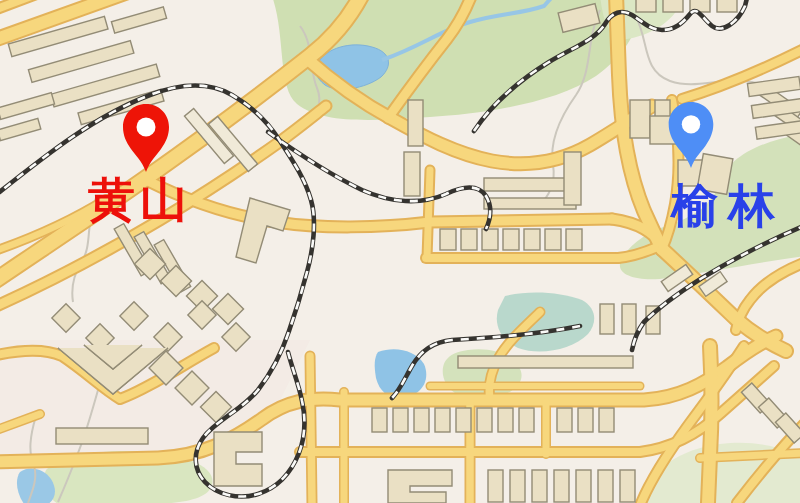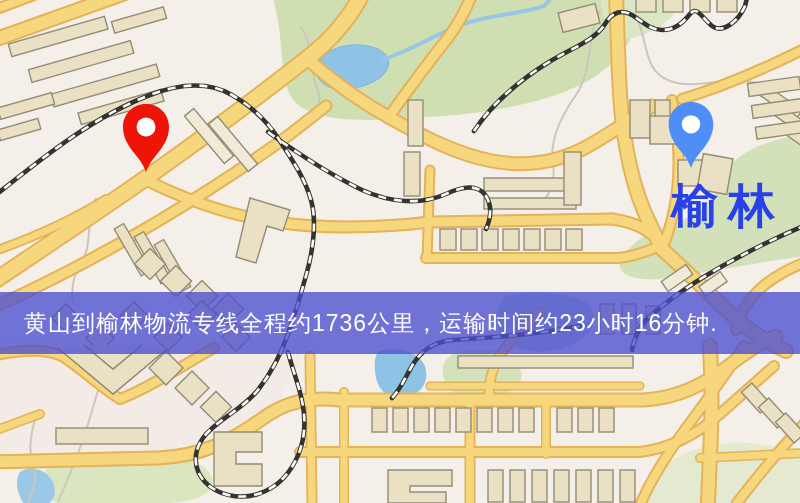--- a/index.html
+++ b/index.html
@@ -290,19 +290,17 @@
     <g transform="translate(146,172)">
       <path fill="#ee1407" d="M0 0 C -4 -11 -10 -16 -15 -23 C -20 -30 -23 -37 -23 -45 C -23 -58 -13 -68 0 -68 C 13 -68 23 -58 23 -45 C 23 -37 20 -30 15 -23 C 10 -16 4 -11 0 0 Z"></path>
       <circle cx="0" cy="-45" r="9.5" fill="#ffffff"></circle>
     </g>
     <g transform="translate(691,168) scale(0.97)">
       <path fill="#4e8ef6" d="M0 0 C -4 -11 -10 -16 -15 -23 C -20 -30 -23 -37 -23 -45 C -23 -58 -13 -68 0 -68 C 13 -68 23 -58 23 -45 C 23 -37 20 -30 15 -23 C 10 -16 4 -11 0 0 Z"></path>
       <circle cx="0" cy="-45" r="9.5" fill="#ffffff"></circle>
     </g>
   </svg>
 
+  <div class="marker-label origin-label">黄山</div>
   <div class="marker-label dest-label">榆林</div>
 
-  <div class="banner">
-    <span>黄山到榆林物流专线全程约1736公里，运输时间约23小时16分钟.</span>
-  </div>
 
 </div>
 
 </body></html>

